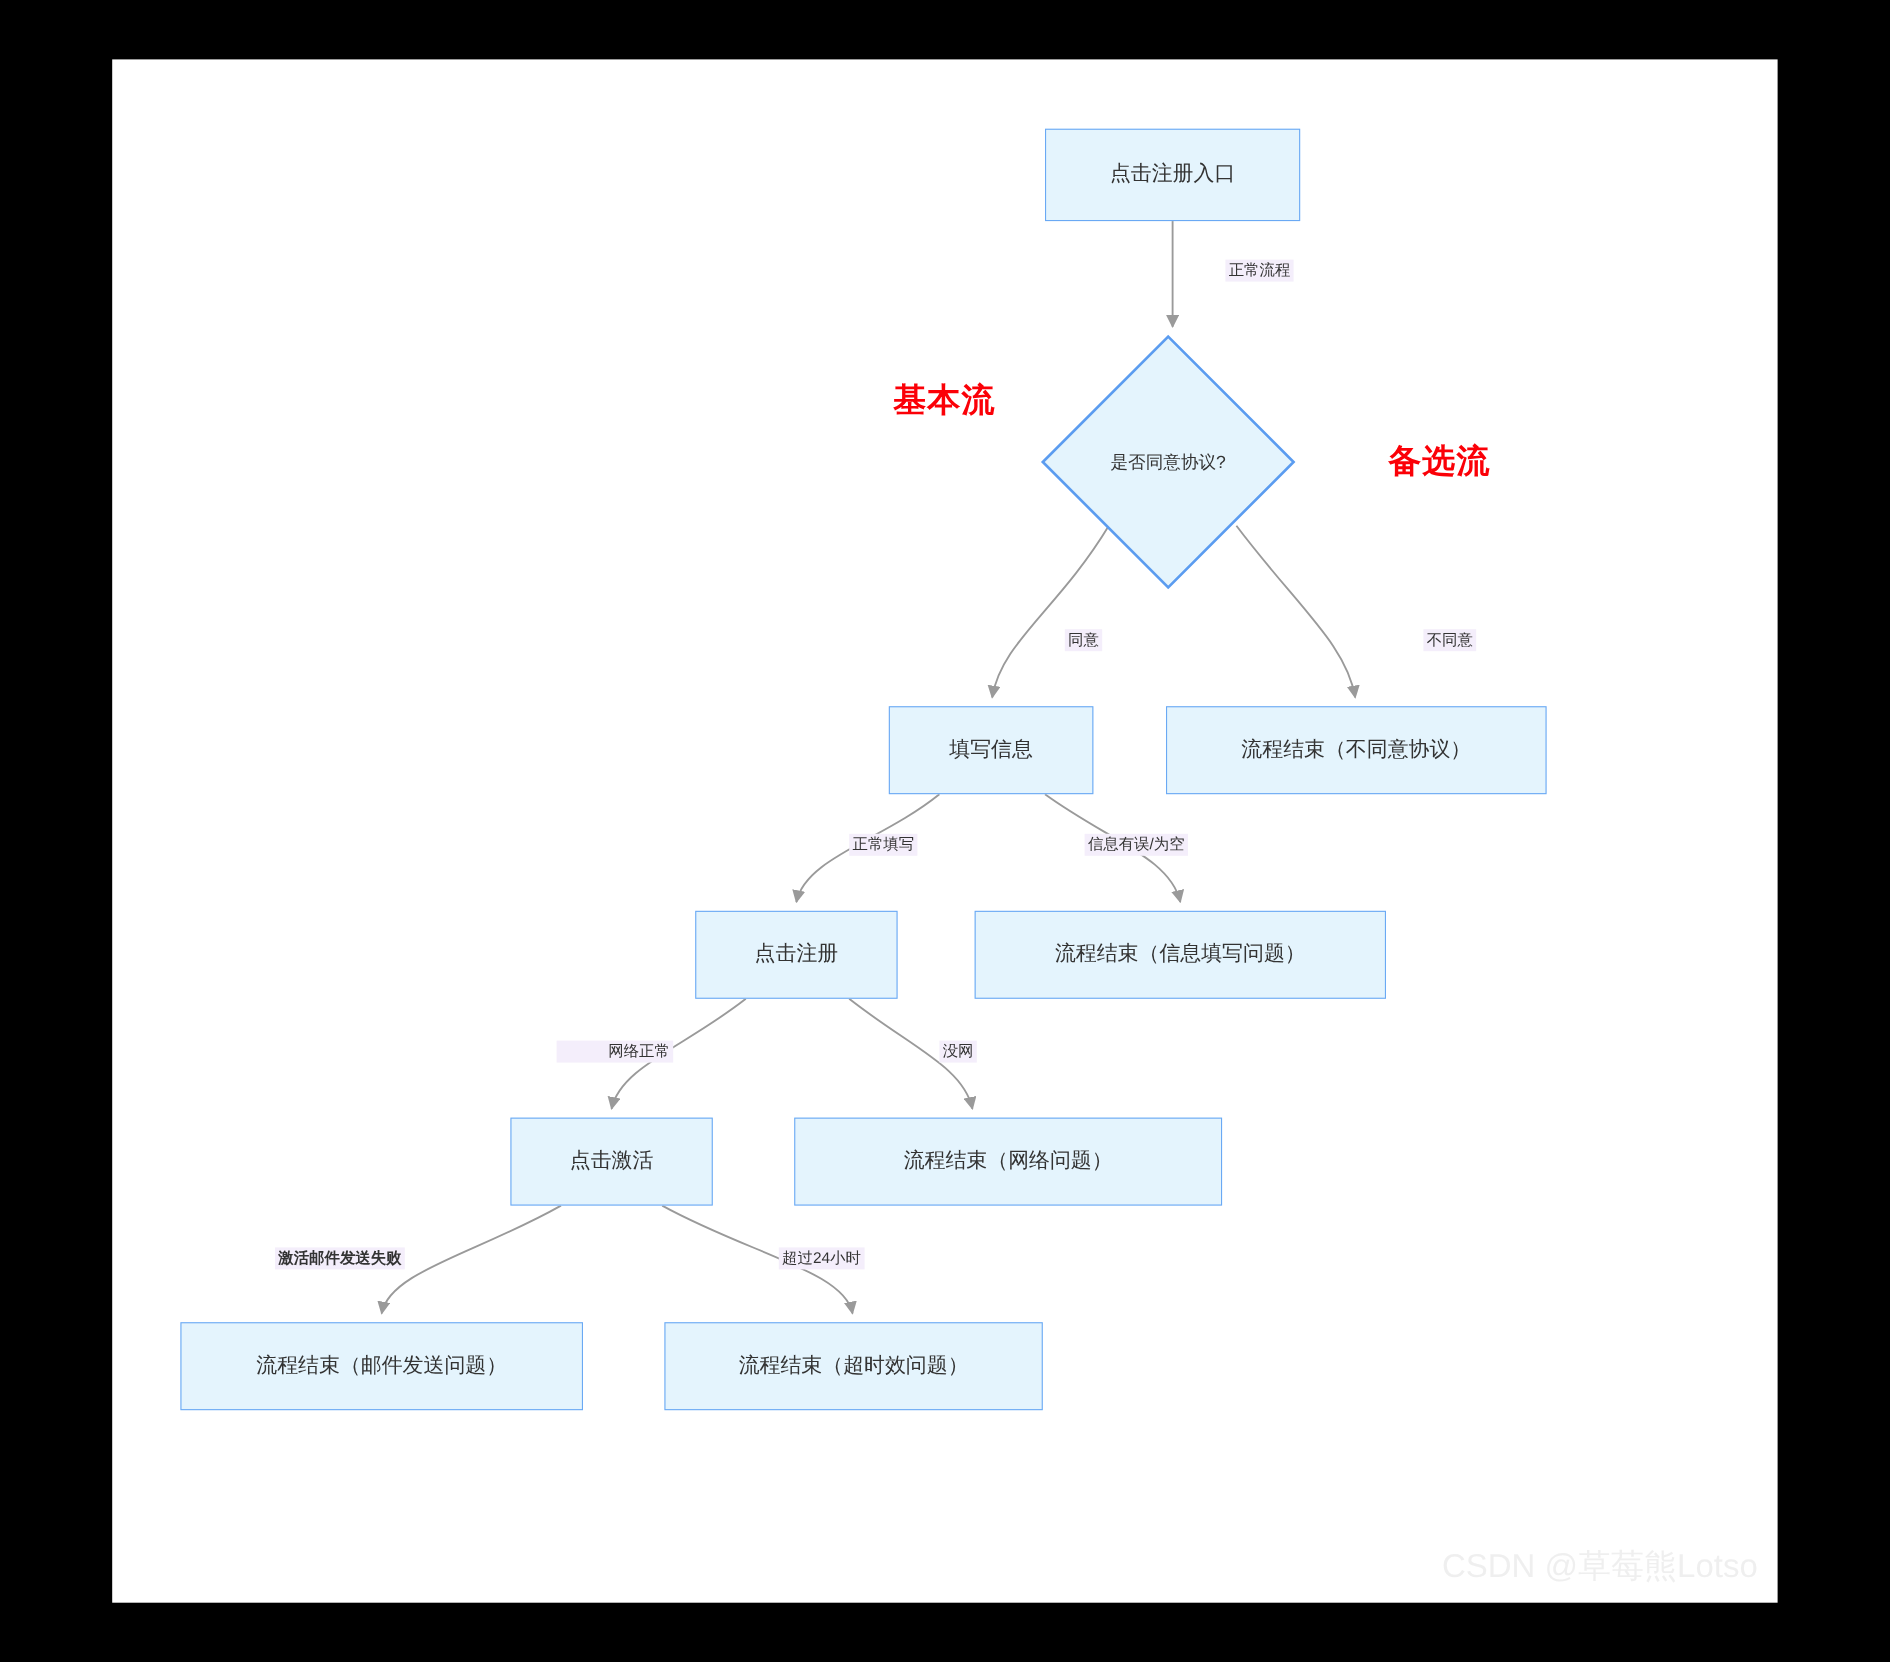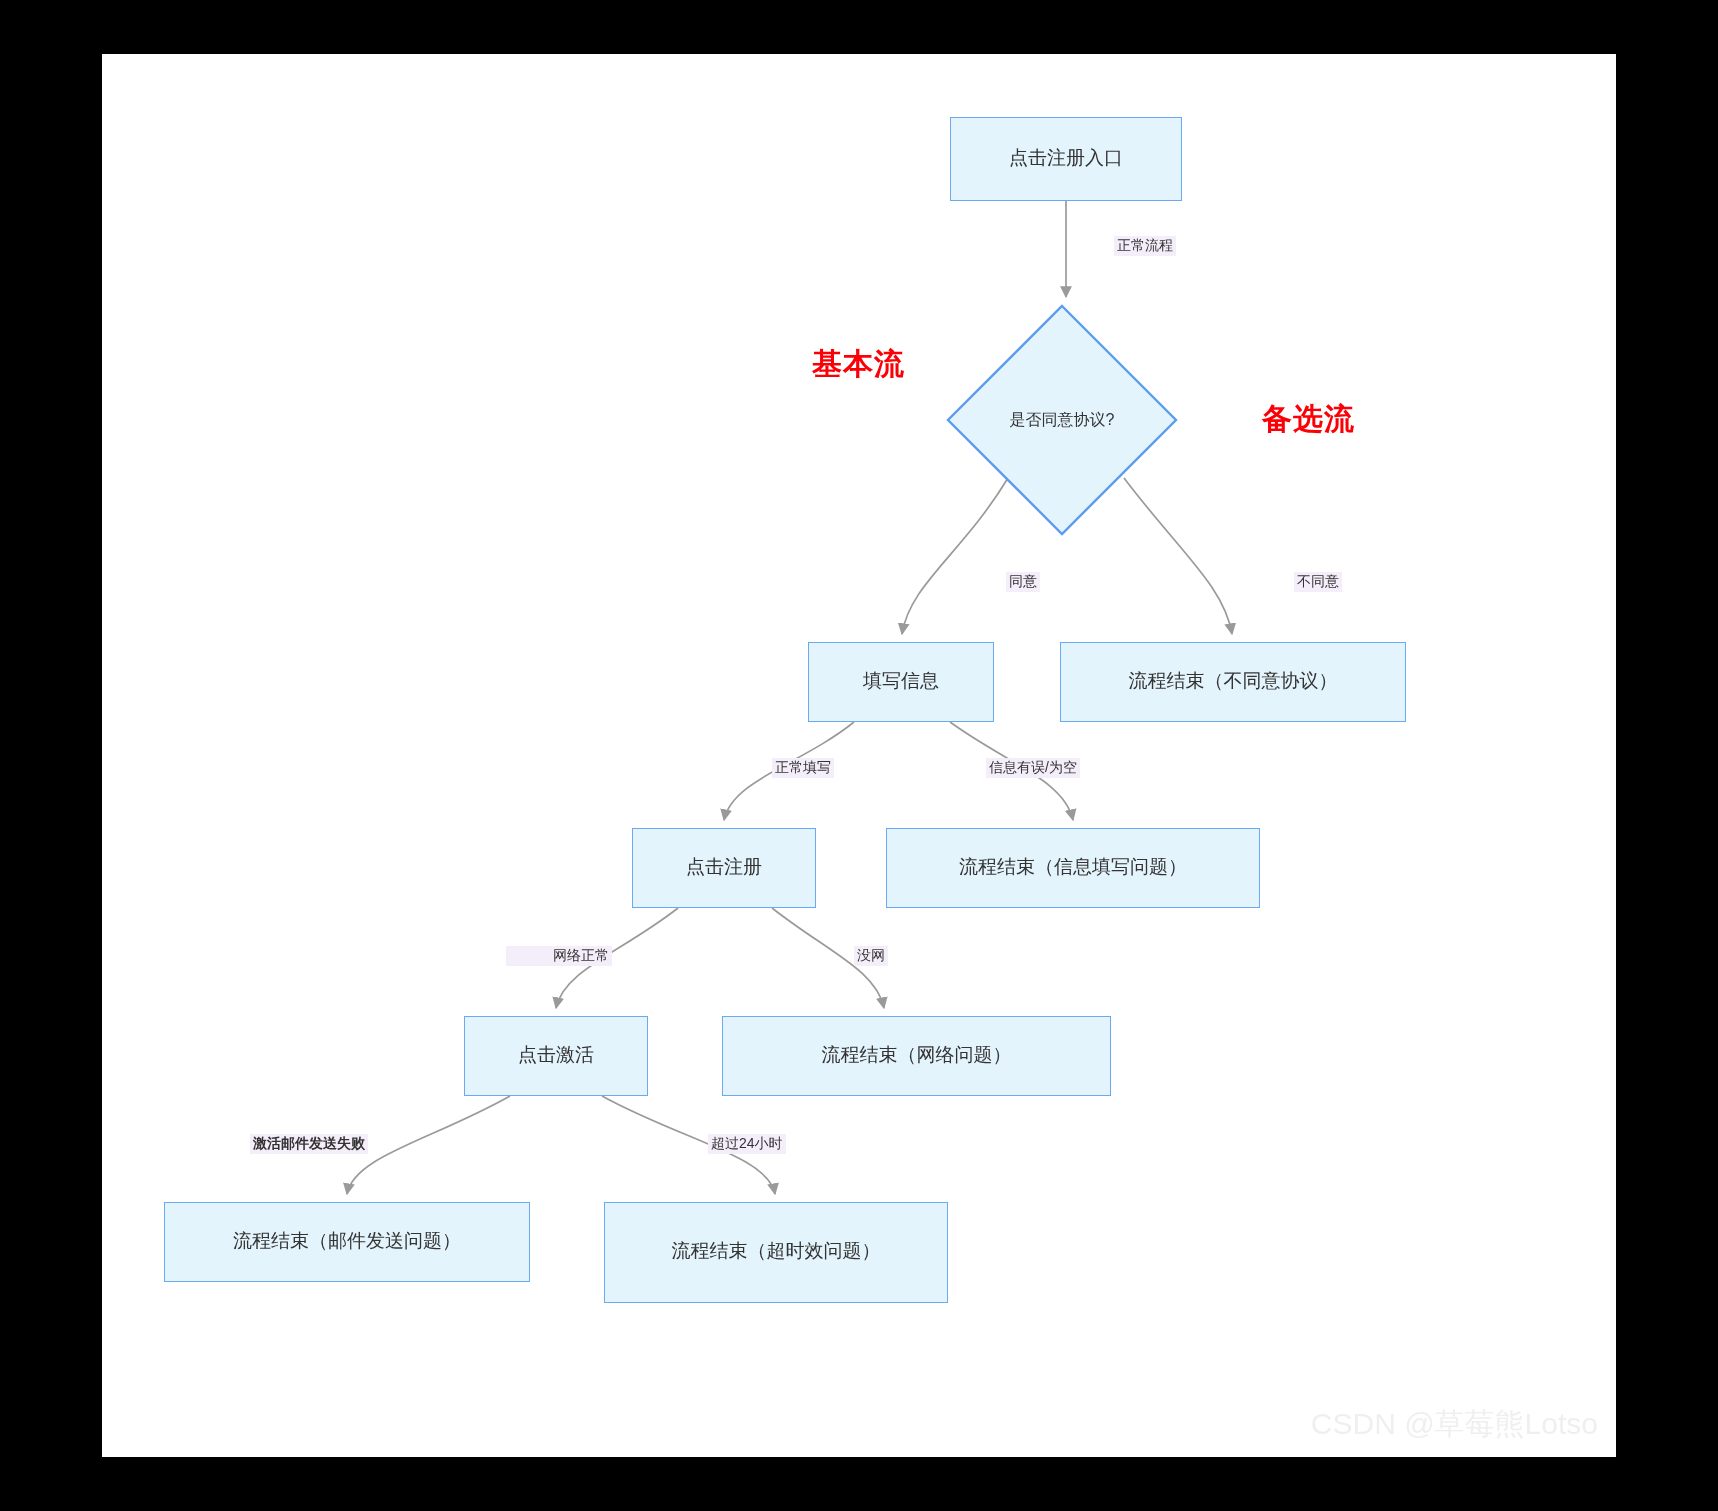--- a/index.html
+++ b/index.html
@@ -172,27 +172,27 @@
     </div>
 
     <div class="flow-node" style="left:620px; top:962px; width:389px; height:80px;align-items:center;">
       <span>流程结束（网络问题）</span>
     </div>
 
     <div class="flow-node" style="left:62px; top:1148px; width:366px; height:80px;">
       <span>流程结束（邮件发送问题）</span>
     </div>
 
-    <div class="flow-node" style="left:502px; top:1148px; width:344px; height:101px;align-items:center;">
+    <div class="flow-node" style="left:502px; top:1148px; width:344px; height:80px;align-items:center;">
       <span>流程结束（超时效问题）</span>
     </div>
 
     <div class="edge-label" style="left:1012px; top:182px;">正常流程</div>
 
-    <div class="edge-label" style="left:904px; top:518px;">同意</div>
+    <div class="edge-label" style="left:866px; top:518px;">同意</div>
 
     <div class="edge-label" style="left:1192px; top:518px;">不同意</div>
 
     <div class="edge-label" style="left:670px; top:704px;">正常填写</div>
 
     <div class="edge-label" style="left:884px; top:704px;">信息有误/为空</div>
 
     <div class="edge-label" style="left:404px; top:892px;padding-left:47px;">网络正常</div>
 
     <div class="edge-label" style="left:752px; top:892px;">没网</div>

